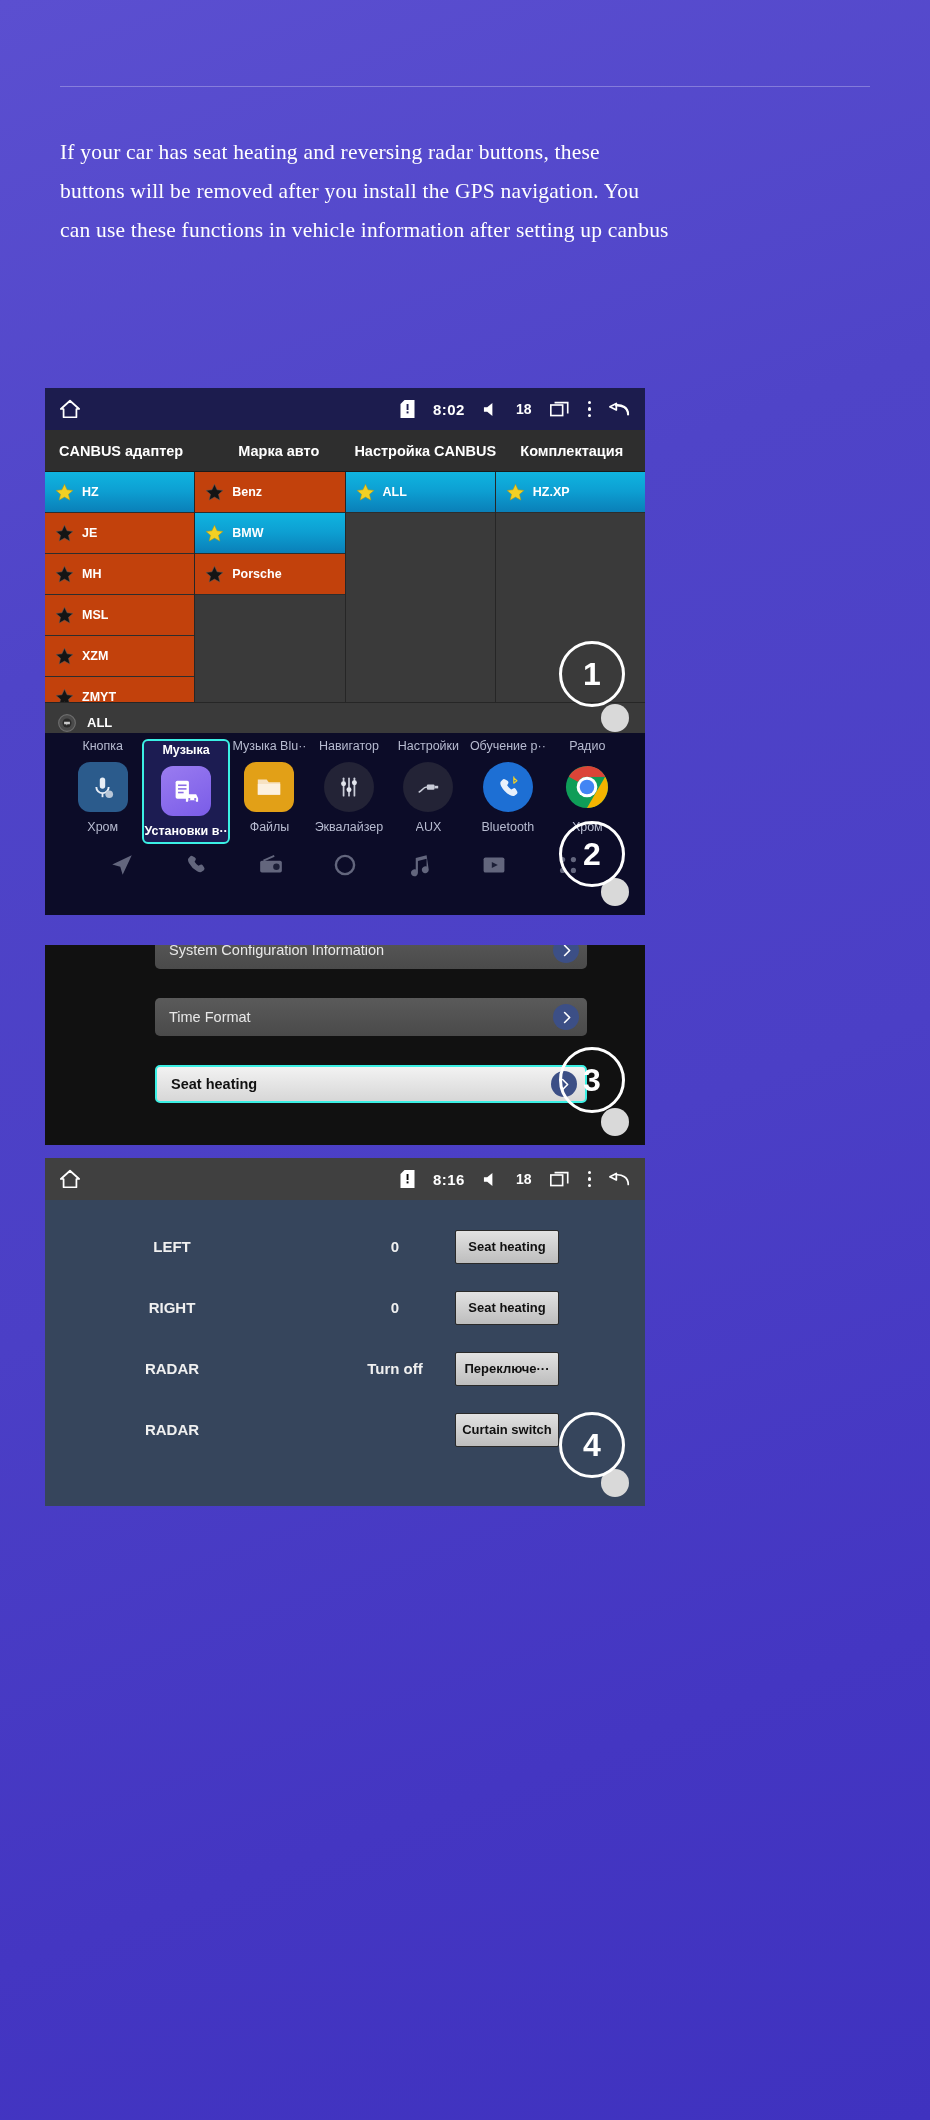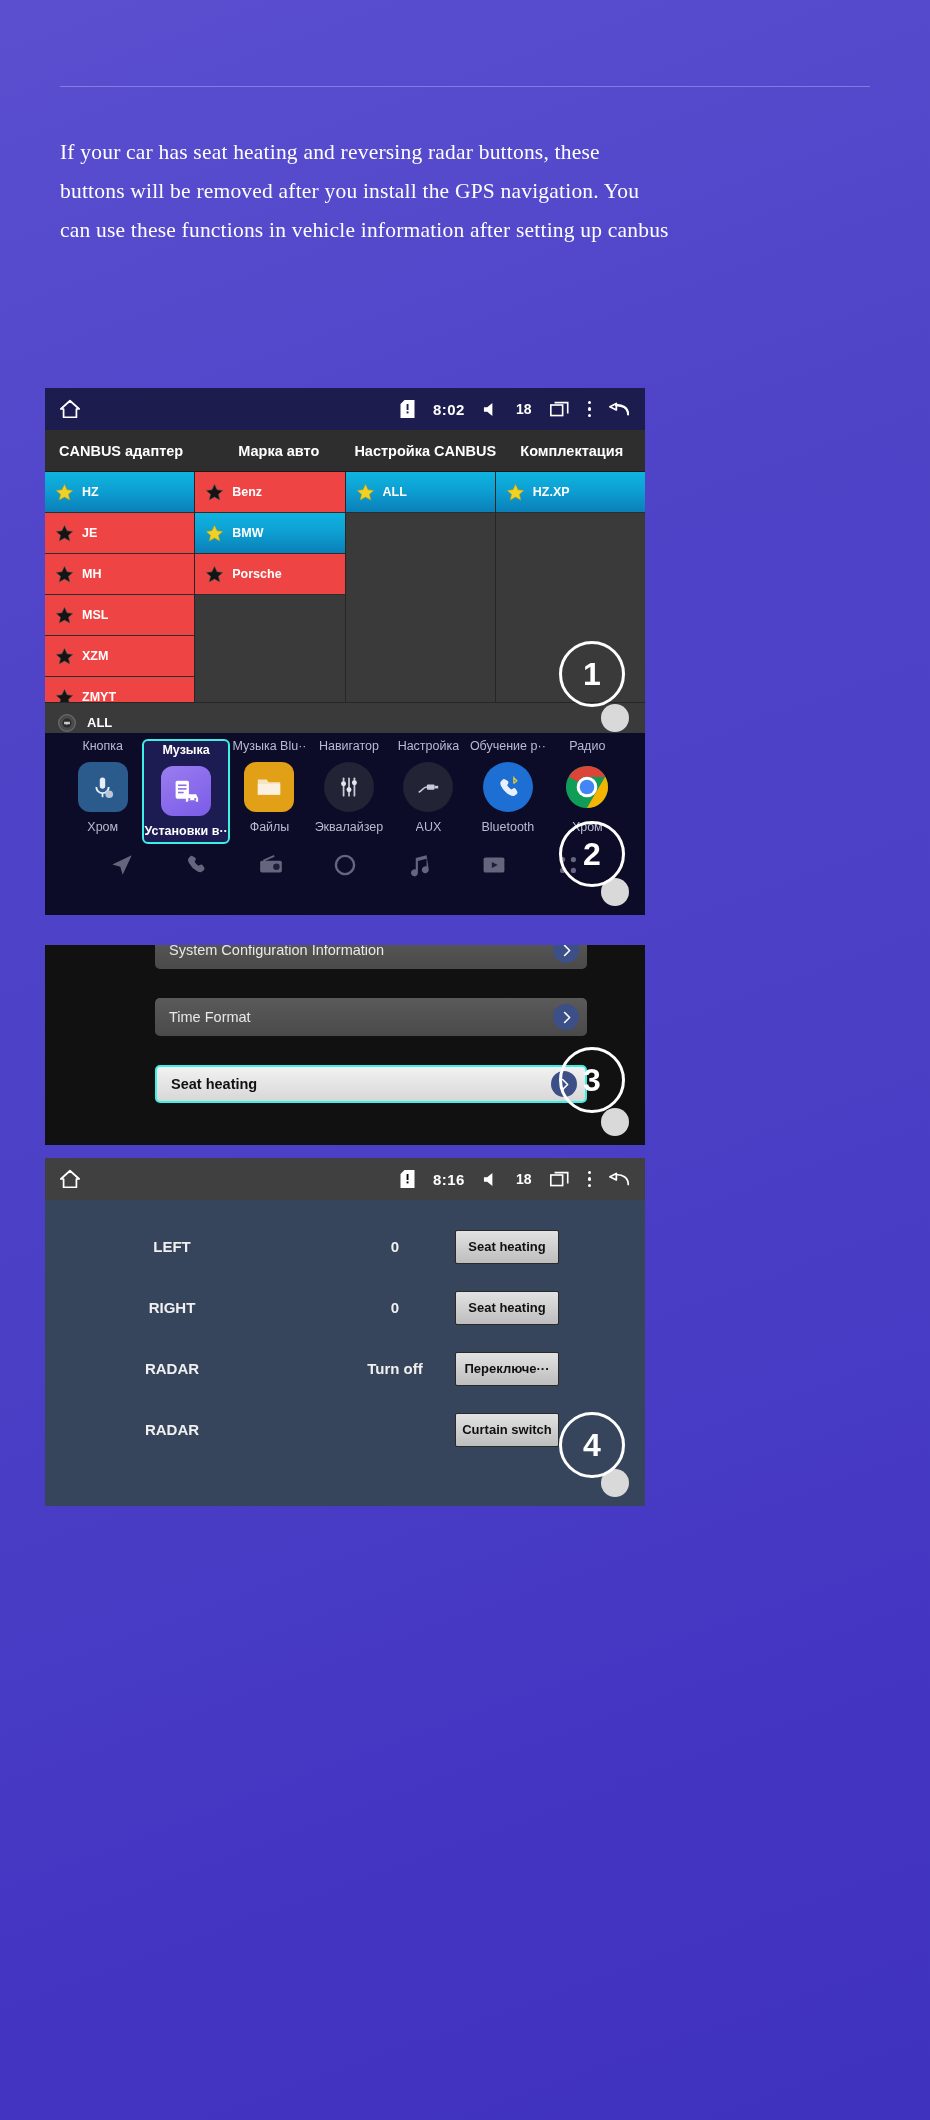--- a/index.html
+++ b/index.html
@@ -124,21 +124,21 @@
   .cell {
     height: 41px;
     display: flex;
     align-items: center;
     padding-left: 10px;
     gap: 8px;
     color: #fff;
     font-size: 12.5px;
     font-weight: bold;
     border-bottom: 1px solid #2d2d2d;
-    background: #ef4444;
+    background: #c2410c;
   }
   .cell.sel {
     background: linear-gradient(180deg, #0fb4e0 0%, #0d9fd2 48%, #0a7fb8 100%);
   }
   .star { width: 19px; height: 19px; flex: 0 0 auto; }
 
   .bottombar {
     height: 40px;
     background: #3a3a3a;
     border-top: 1px solid #262626;
@@ -464,21 +464,21 @@
               </g>
               <circle cx="7" cy="9" r="2.3" fill="#e3e6ee"></circle>
               <circle cx="12" cy="14.5" r="2.3" fill="#e3e6ee"></circle>
               <circle cx="17" cy="8" r="2.3" fill="#e3e6ee"></circle>
             </svg>
         </div>
         <span class="app-label bot">Эквалайзер</span>
       </div>
 
       <div class="app-cell">
-        <span class="app-label top">Настройка</span>
+        <span class="app-label top">Настройки</span>
         <div class="app-icon round" style="background:#232336;">
           <svg viewBox="0 0 24 24" width="26" height="26">
               <rect x="11" y="9.6" width="7" height="5" rx="1" fill="#c9ccd8"></rect>
               <rect x="18" y="10.9" width="3.4" height="2.4" fill="#c9ccd8"></rect>
               <path d="M11 12 C7.5 12 6.5 15.5 4 16.5" fill="none" stroke="#c9ccd8" stroke-width="1.5" stroke-linecap="round"></path>
             </svg>
         </div>
         <span class="app-label bot">AUX</span>
       </div>
 

